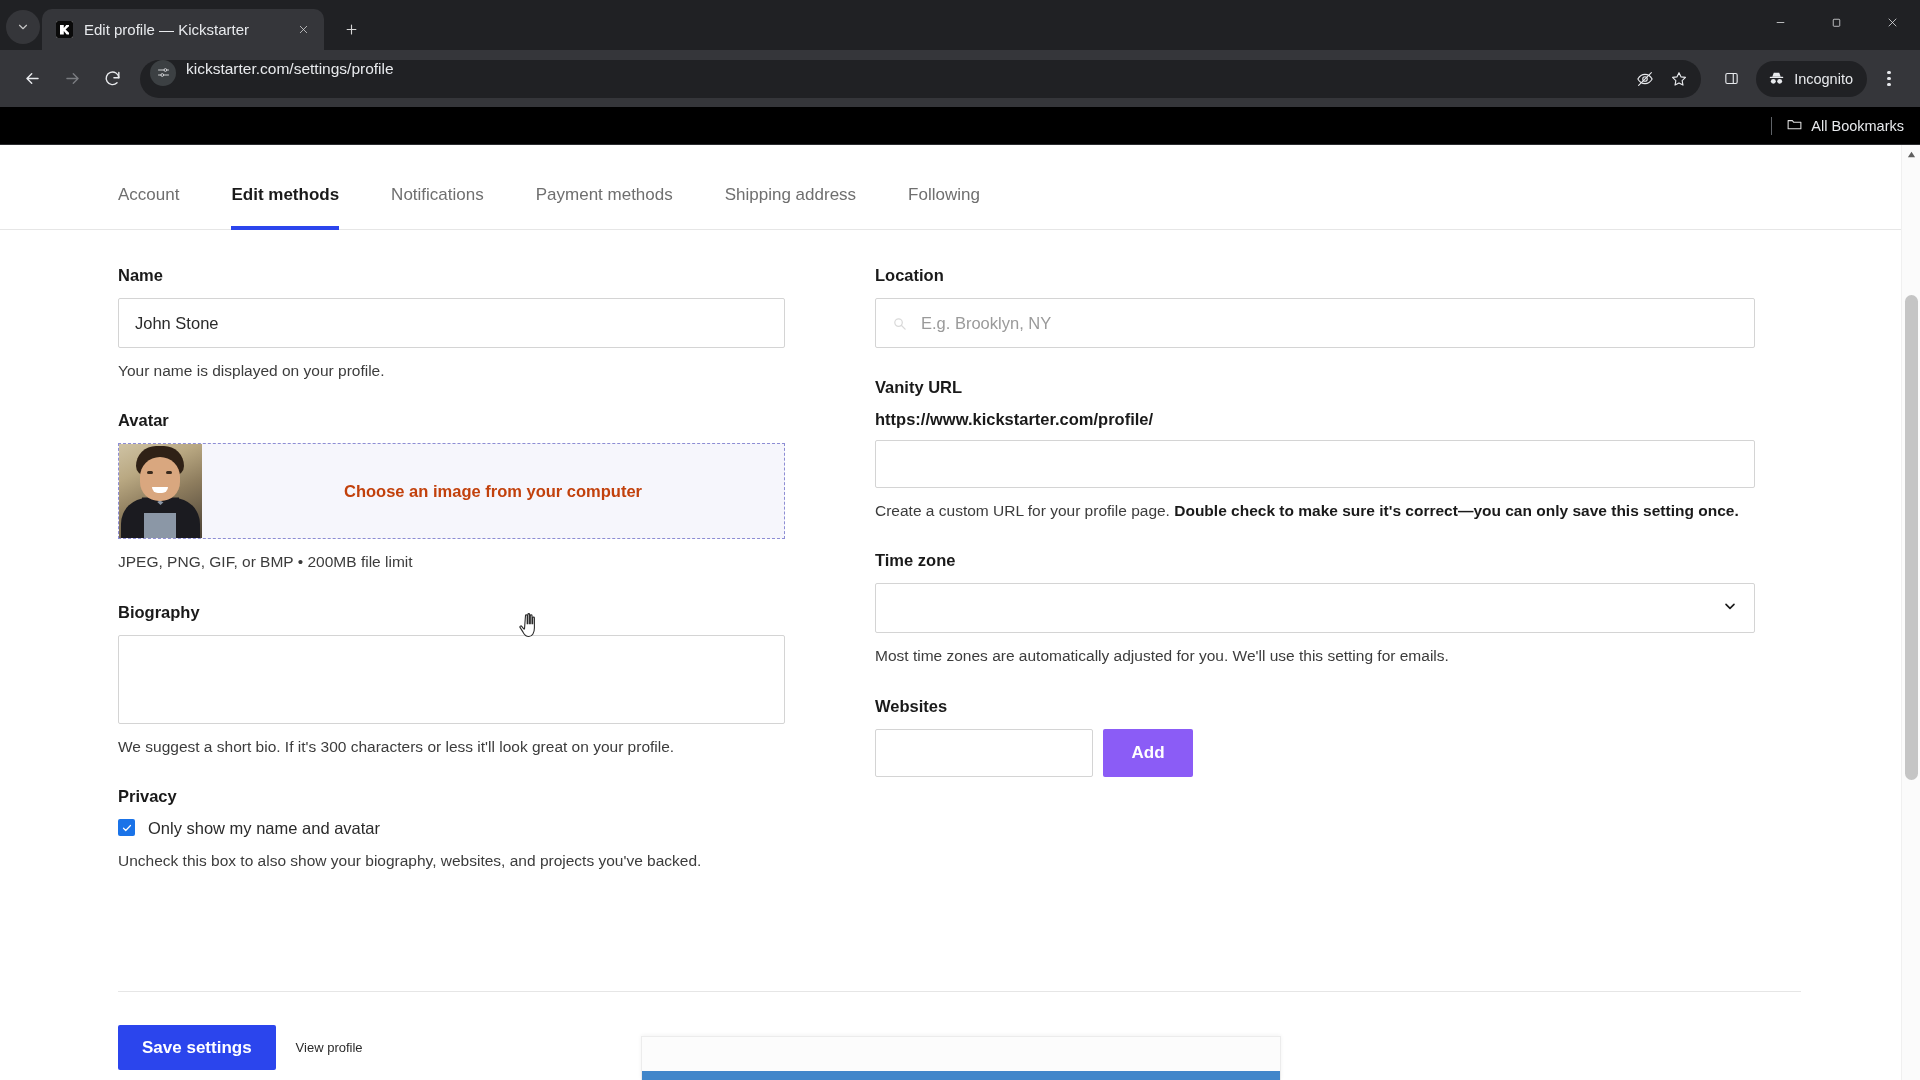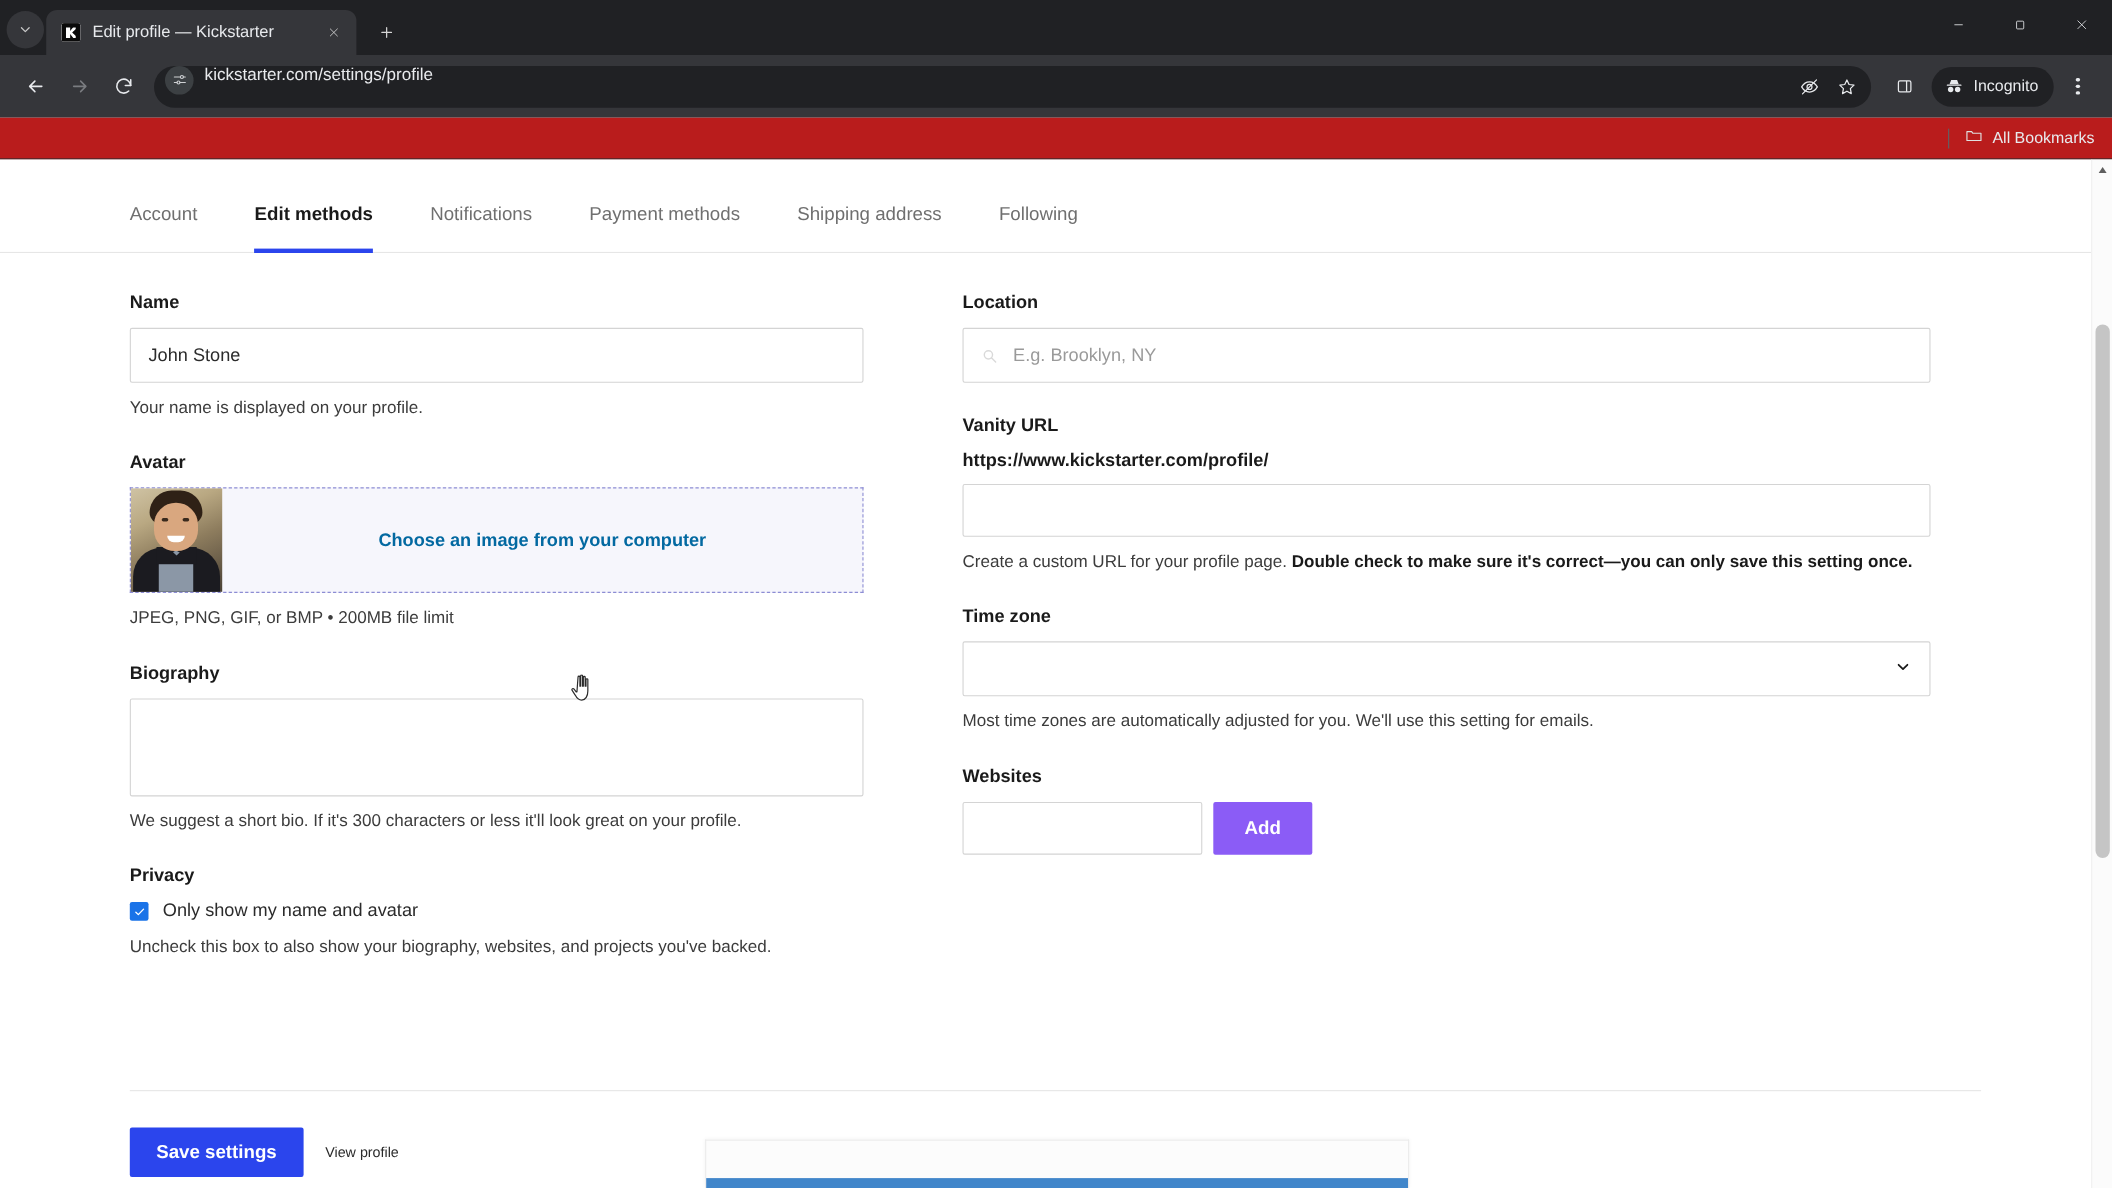--- a/index.html
+++ b/index.html
@@ -91,21 +91,21 @@
   .incognito-pill {
     height: 36px; background: #202124; border-radius: 18px; display: flex;
     align-items: center; gap: 8px; padding: 0 14px 0 11px; margin-left: 4px;
   }
   .incognito-pill svg { width: 19px; height: 19px; fill: #e8eaed; }
   .incognito-pill span { color: #e8eaed; font-size: 14.5px; }
   .kebab { width: 34px; height: 36px; display: flex; flex-direction: column; align-items: center; justify-content: center; gap: 3px; margin-left: 2px; }
   .kebab i { width: 3.2px; height: 3.2px; background: #e8eaed; border-radius: 50%; display: block; }
 
   .bookmarkbar {
-    height: 38px; background: #b91c1c; display: flex; align-items: center;
+    height: 38px; background: #000000; display: flex; align-items: center;
     justify-content: flex-end; padding-right: 16px; flex: none;
     border-bottom: 1px solid #2b2c2f;
   }
   .bm-sep { width: 1px; height: 18px; background: #5f6368; margin-right: 14px; }
   .bm-all { display: flex; align-items: center; gap: 8px; }
   .bm-all svg { width: 17px; height: 17px; fill: none; stroke: #e0e0e0; stroke-width: 1.5; }
   .bm-all span { color: #e8eaed; font-size: 14.5px; }
 
   
   .viewport { flex: 1; position: relative; background: #ffffff; overflow: hidden; display: flex; }
@@ -152,27 +152,27 @@
   .av-hair { position:absolute; left:17px; top:2px; width:48px; height:30px; background:#2f2116; border-radius:24px 24px 12px 12px; }
   .av-face { position:absolute; left:21px; top:13px; width:40px; height:44px; background:#d9a77f; border-radius:20px 20px 19px 19px; }
   .av-eyeL { position:absolute; left:28px; top:27px; width:6px; height:3px; background:#3a2a1d; border-radius:3px; }
   .av-eyeR { position:absolute; left:47px; top:27px; width:6px; height:3px; background:#3a2a1d; border-radius:3px; }
   .av-smile { position:absolute; left:33px; top:43px; width:16px; height:6px; background:#ffffff; border-radius:0 0 8px 8px; }
   .av-body { position:absolute; left:2px; top:54px; width:79px; height:42px; background:#1b1b20; border-radius:26px 26px 0 0; }
   .av-shirt { position:absolute; left:25px; top:56px; width:32px; height:40px; background:#8b97a6; clip-path: polygon(50% 0, 100% 22%, 100% 100%, 0 100%, 0 22%); }
   .av-collar { position:absolute; left:23px; top:53px; width:37px; height:16px; background:#1b1b20; clip-path: polygon(0 0, 28% 0, 50% 48%, 72% 0, 100% 0, 100% 100%, 0 100%); }
 
   .avatar-cta { flex: 1; display: flex; align-items: center; justify-content: center; position: relative; }
-  .avatar-cta-link { color: #0369a1; font-size: 16.5px; font-weight: bold; }
+  .avatar-cta-link { color: #c2410c; font-size: 16.5px; font-weight: bold; }
 
   .bio-box {
     width: 667px; height: 89px; border: 1px solid #d4d4d4; border-radius: 2px; background: #fff;
   }
 
-  .check-row { display: flex; align-items: center; gap: 13px; margin-top: 4px; }
+  .check-row { display: flex; gap: 13px; margin-top: 4px; }
   .checkbox {
     width: 17px; height: 17px; background: #1a73e8; border-radius: 2px; flex: none;
     display: flex; align-items: center; justify-content: center;
   }
   .checkbox svg { width: 12px; height: 12px; fill: none; stroke: #fff; stroke-width: 2.4; }
   .check-label { font-size: 16.5px; color: #2b2b2b; }
 
   
   .finput-r { width: 880px; }
   .fhelp-r { width: 885px; }

